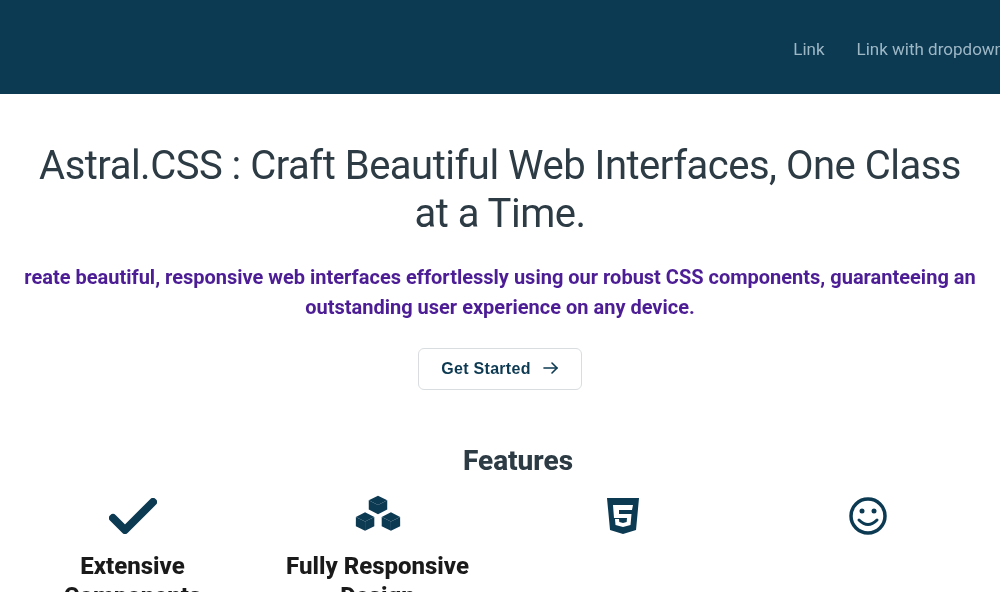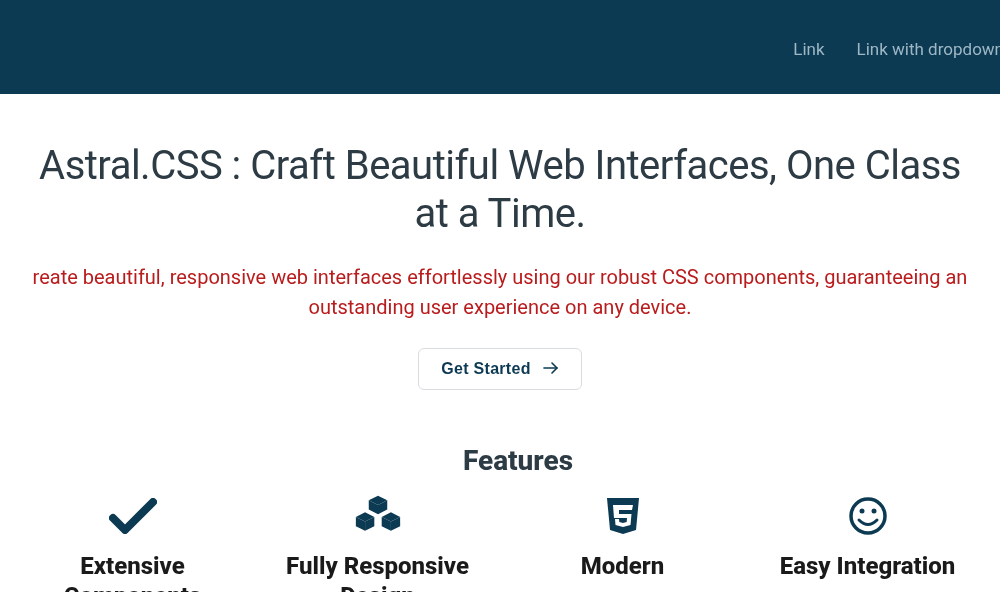--- a/index.html
+++ b/index.html
@@ -40,24 +40,25 @@
   .hero-title {
     font-size: 40px;
     font-weight: 400;
     color: #2d3b45;
     line-height: 1.2;
     letter-spacing: -0.5px;
     padding: 0 20px;
   }
   .hero-subtitle {
     font-size: 20px;
-    color: #b91c1c;
+    color: #4c1d95;
     margin-top: 24px;
     line-height: 1.5;
     padding: 0 0;
+    font-weight: bold;
   }
   .cta-button {
     display: inline-flex;
     align-items: center;
     gap: 12px;
     margin-top: 26px;
     padding: 11px 22px;
     background: #ffffff;
     border: 1px solid #d9dde0;
     border-radius: 6px;
@@ -166,29 +167,27 @@
       <div class="feature-title">Fully Responsive Design</div>
     </div>
 
     <div class="feature">
       <div class="feature-icon">
         <svg viewBox="0 0 40 40" width="40" height="40">
           <path fill="#0d3a53" d="M4 2 L36 2 L33 34 L20 38 L7 34 Z"></path>
           <path fill="#ffffff" d="M10 9 L30 9 L29 14 L16 14 L16 18 L28.5 18 L27.5 29 L20 31 L12.5 29 L12 23 L16 23 L16.3 26 L20 27 L23.7 26 L24 22 L11 22 Z"></path>
         </svg>
       </div>
-      <div class="feature-title">Modern</div>
     </div>
 
     <div class="feature">
       <div class="feature-icon">
         <svg viewBox="0 0 40 40" width="40" height="40">
           <circle cx="20" cy="20" r="17" fill="none" stroke="#0d3a53" stroke-width="3.5"></circle>
           <circle cx="14" cy="15" r="2.5" fill="#0d3a53"></circle>
           <circle cx="26" cy="15" r="2.5" fill="#0d3a53"></circle>
           <path d="M11 24 Q20 33 29 24" fill="none" stroke="#0d3a53" stroke-width="3" stroke-linecap="round"></path>
         </svg>
       </div>
-      <div class="feature-title">Easy Integration</div>
     </div>
 
   </div>
 </div>
 
 </body></html>

